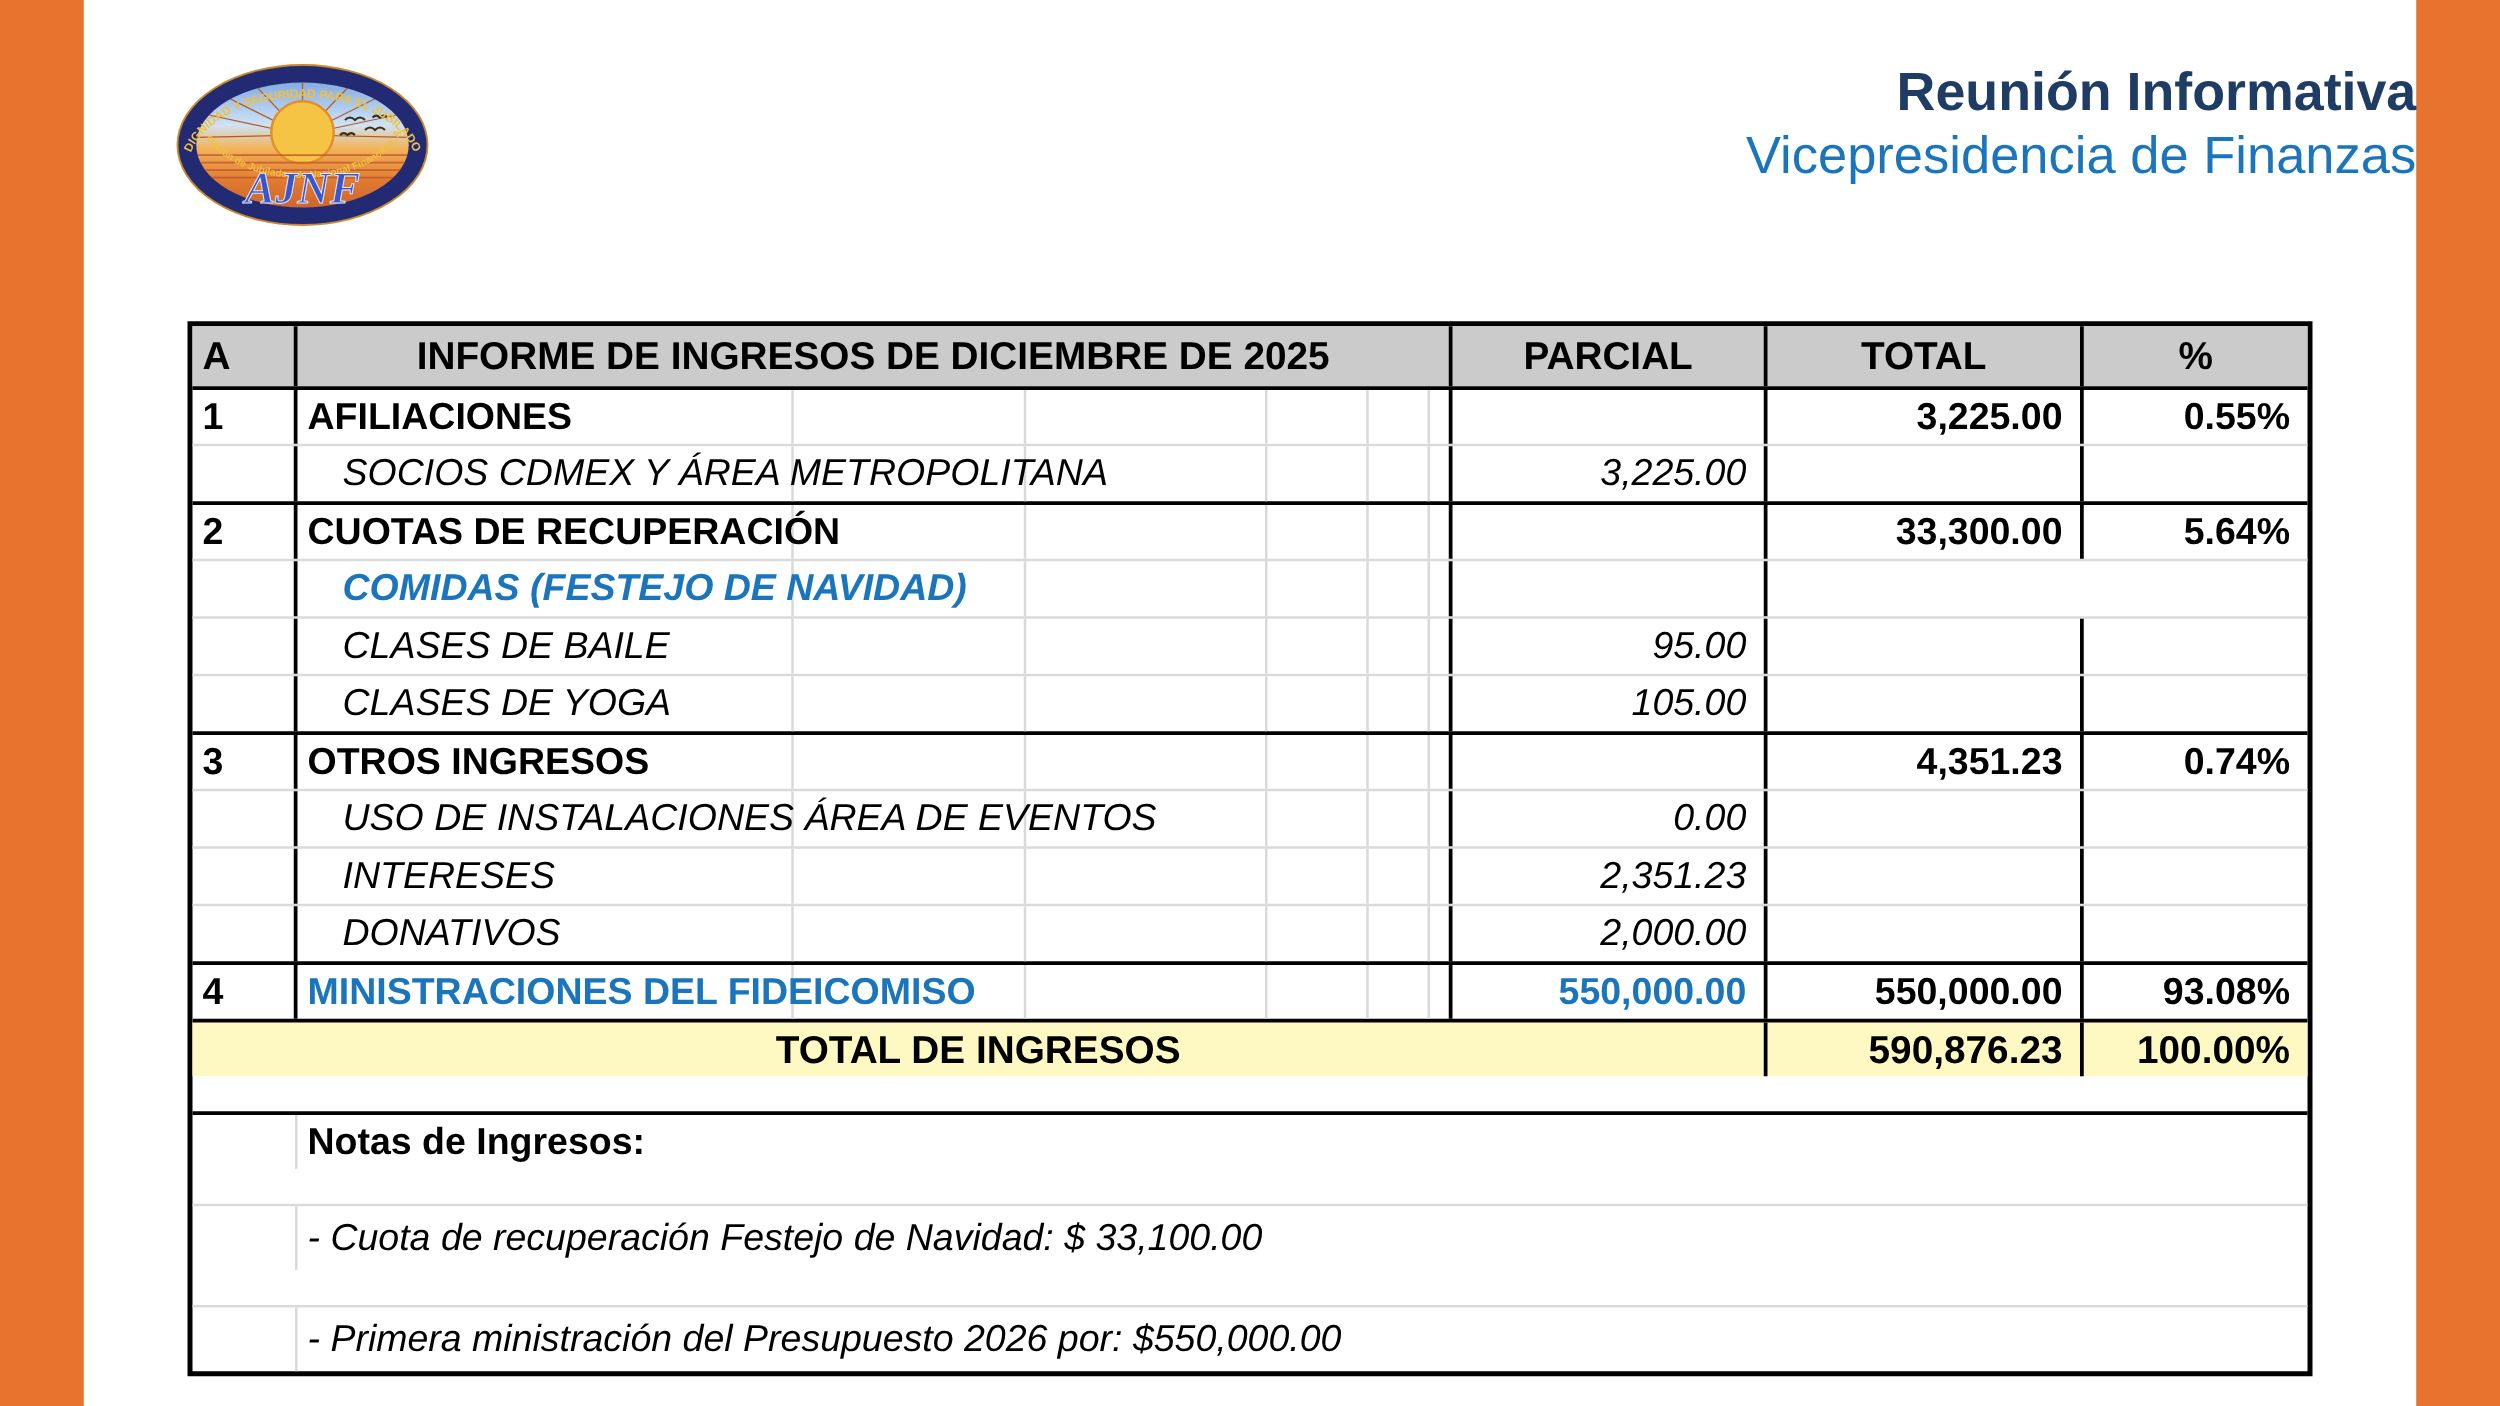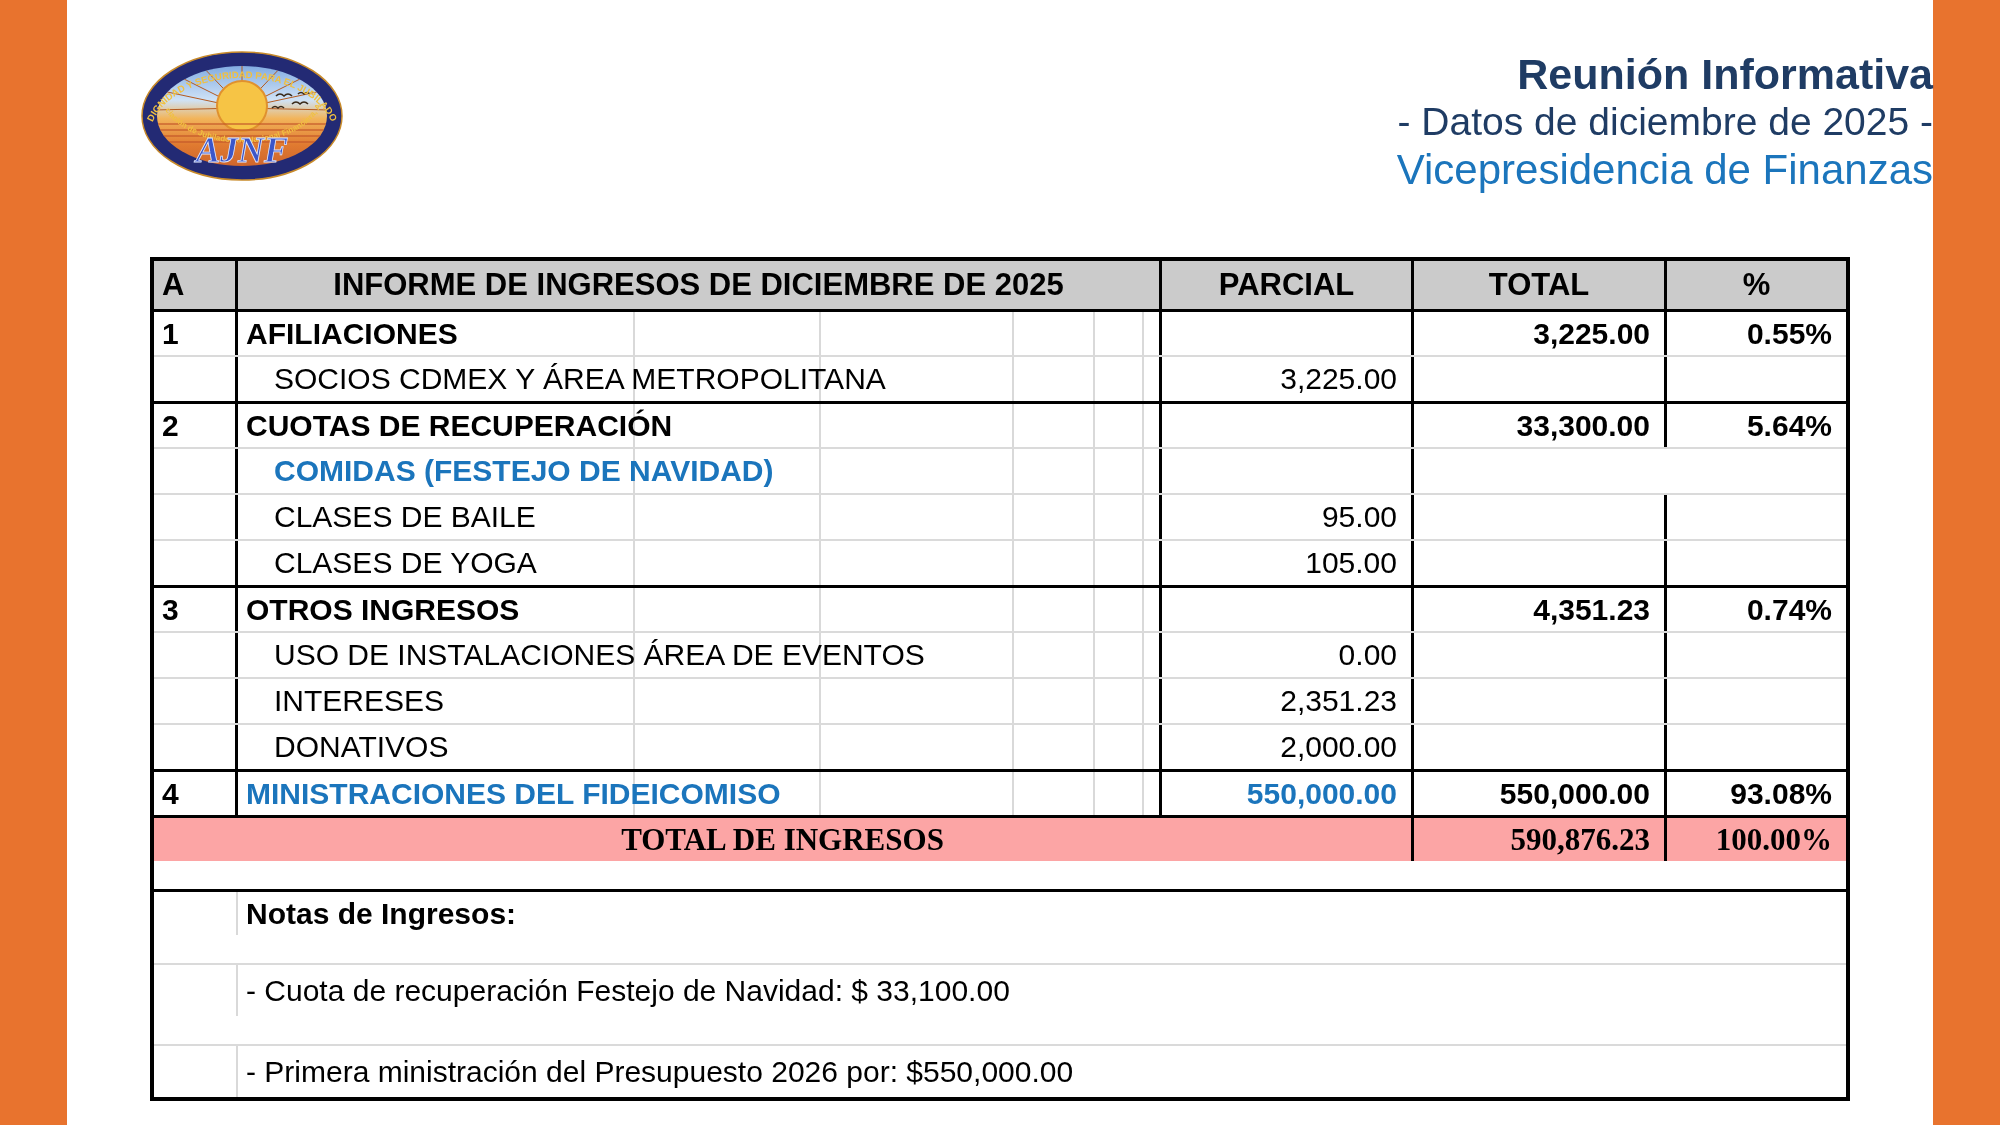--- a/index.html
+++ b/index.html
@@ -17,25 +17,25 @@
   
   .titles{position:absolute;left:67px;top:50px;width:1866px;text-align:right;color:#1F3C64;}
   .titles .t1{font-size:43px;font-weight:bold;line-height:49px;}
   .titles .t2{font-size:39px;font-weight:normal;line-height:46px;}
   .titles .t3{font-size:42px;font-weight:normal;line-height:50px;color:#1B75BC;}
 
   
   .report{position:absolute;left:150px;top:257px;width:1700px;border:4px solid #000;box-sizing:border-box;background:#fff;}
   .row{display:grid;grid-template-columns:84px 924px 252px 253px 1fr;height:46px;box-sizing:border-box;}
   .row.hdr{height:48px;background:#CBCBCB;}
-  .row.totalrow{grid-template-columns:1260px 253px 1fr;background:#fca5a5;font-family:Liberation Serif, serif;}
+  .row.totalrow{grid-template-columns:1260px 253px 1fr;background:#fef9c3;}
   .row.noterow{grid-template-columns:84px 1fr;margin-top:28px;}
   .row.h53{height:53px;}
   .bt-black{border-top:3px solid #000;}
-  .bt-light{border-top:2px solid #DADADA;}
+  .bt-light{border-top:2px solid #DADADA;font-style:italic;}
 
   .cell{display:flex;align-items:center;height:100%;box-sizing:border-box;font-size:30px;color:#000;white-space:nowrap;overflow:hidden;}
   .vb{border-right:3px solid #000;}
   .vb-light{border-right:2px solid #D9D9D9;}
   .bold{font-weight:bold;}
   .blue{color:#1B75BC;}
   .center{justify-content:center;}
   .padL{padding-left:8px;}
   .indent{padding-left:36px;}
   .rnum{justify-content:flex-end;padding-right:14px;}
@@ -103,21 +103,20 @@
     <textPath href="#arcTop" startOffset="50%">DIGNIDAD Y SEGURIDAD PARA EL JUBILADO</textPath>
   </text>
   <text text-anchor="middle" font-size="8" font-weight="bold" fill="#f0c040">
     <textPath href="#arcBot" startOffset="50%">Asociación de Jubilados de Nacional Financiera, A.C.</textPath>
   </text>
   <text x="102" y="112" text-anchor="middle" font-size="36" font-weight="bold" font-style="italic" font-family="Liberation Serif, serif" fill="#3b56c9" stroke="#dfe8ff" stroke-width="0.8">AJNF</text>
 </svg>
 
 <div class="titles">
   <div class="t1">Reunión Informativa</div>
-  <div class="t2">- Datos de diciembre de 2025 -</div>
   <div class="t3">Vicepresidencia de Finanzas</div>
 </div>
 
 <div class="report">
 
   <div class="row hdr">
     <div class="cell padL vb">A</div>
     <div class="cell center vb">INFORME DE INGRESOS DE DICIEMBRE DE 2025</div>
     <div class="cell center vb">PARCIAL</div>
     <div class="cell center vb">TOTAL</div>

